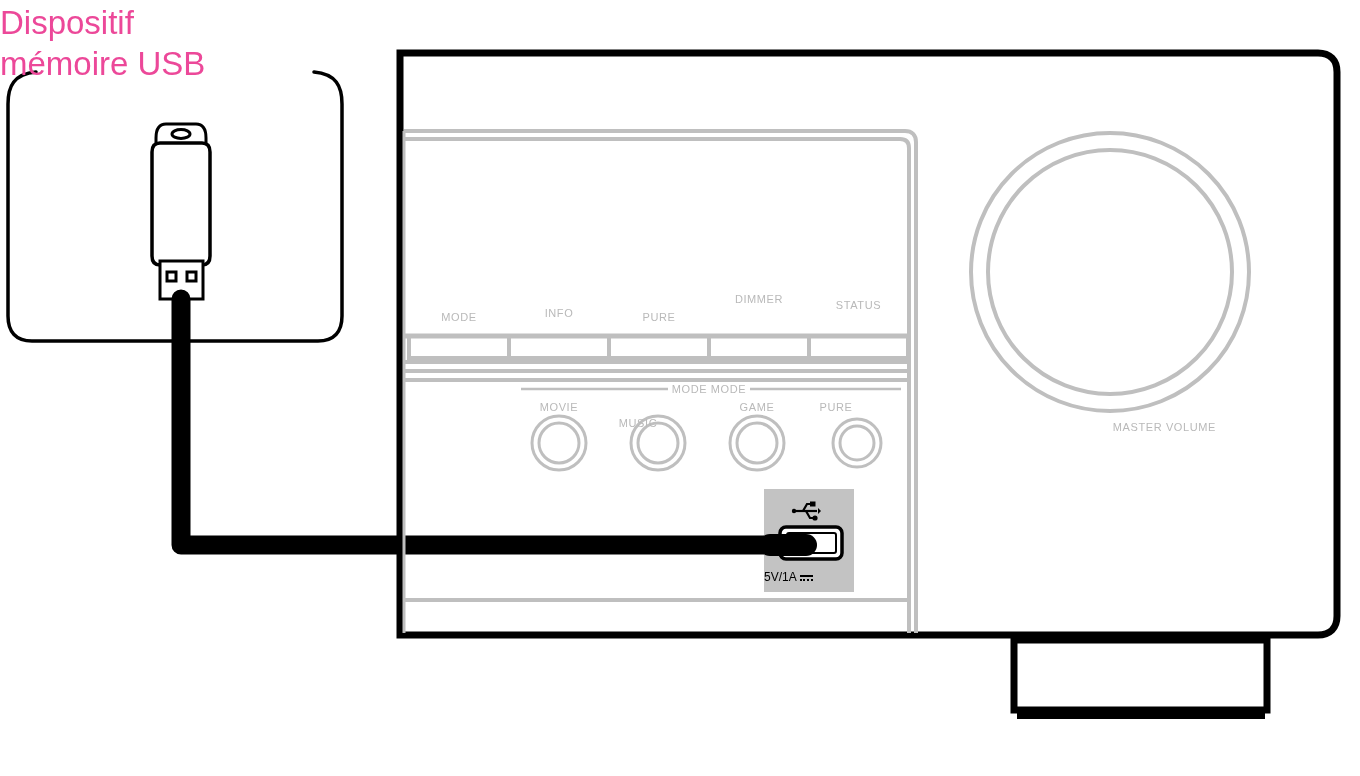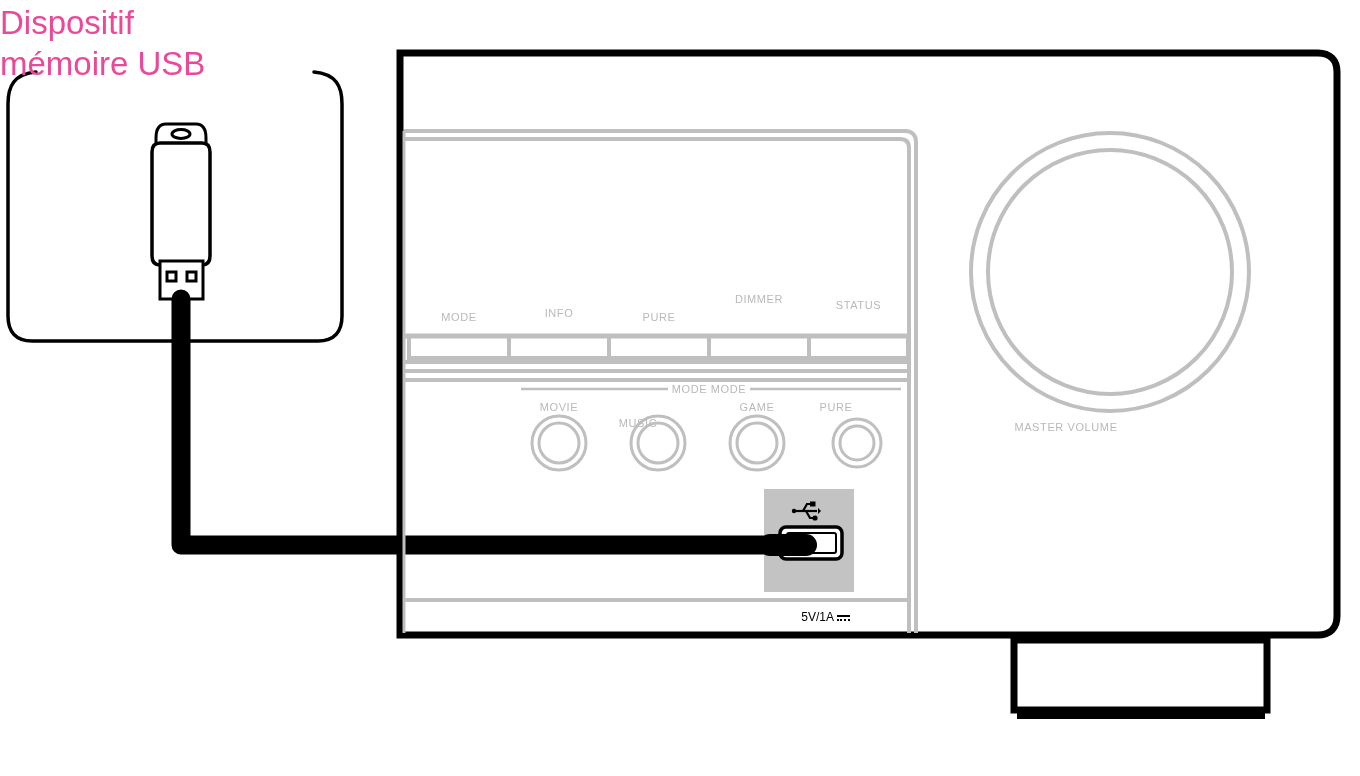--- a/index.html
+++ b/index.html
@@ -192,17 +192,17 @@
   <div class="panel-label" style="left:709px; top:293px; width:100px;">DIMMER</div>
   <div class="panel-label" style="left:809px; top:299px; width:99px;">STATUS</div>
 
   <div class="panel-label" style="left:668px; top:383px; width:82px;">MODE MODE</div>
 
   <div class="panel-label" style="left:509px; top:401px; width:100px;">MOVIE</div>
   <div class="panel-label" style="left:588px; top:401px; width:100px;margin-top:16px;">MUSIC</div>
   <div class="panel-label" style="left:707px; top:401px; width:100px;text-align:center;">GAME</div>
   <div class="panel-label" style="left:786px; top:401px; width:100px;">PURE</div>
 
-  <div class="panel-label" style="left:966px; top:421px; width:200px;">MASTER VOLUME</div>
-
-  <div class="usb-rating" style="left:764px; top:570px; width:86px; text-align:right;margin-top:40px;"><span>5V/1A</span><span class="dc-sym"><i class="t"></i><i class="b"></i></span></div>
+  <div class="panel-label" style="left:1016px; top:421px; width:200px;text-align:right;">MASTER VOLUME</div>
+
+  <div class="usb-rating" style="left:764px; top:570px; width:86px; text-align:left;"><span>5V/1A</span><span class="dc-sym"><i class="t"></i><i class="b"></i></span></div>
 
 </div>
 
 </body></html>

